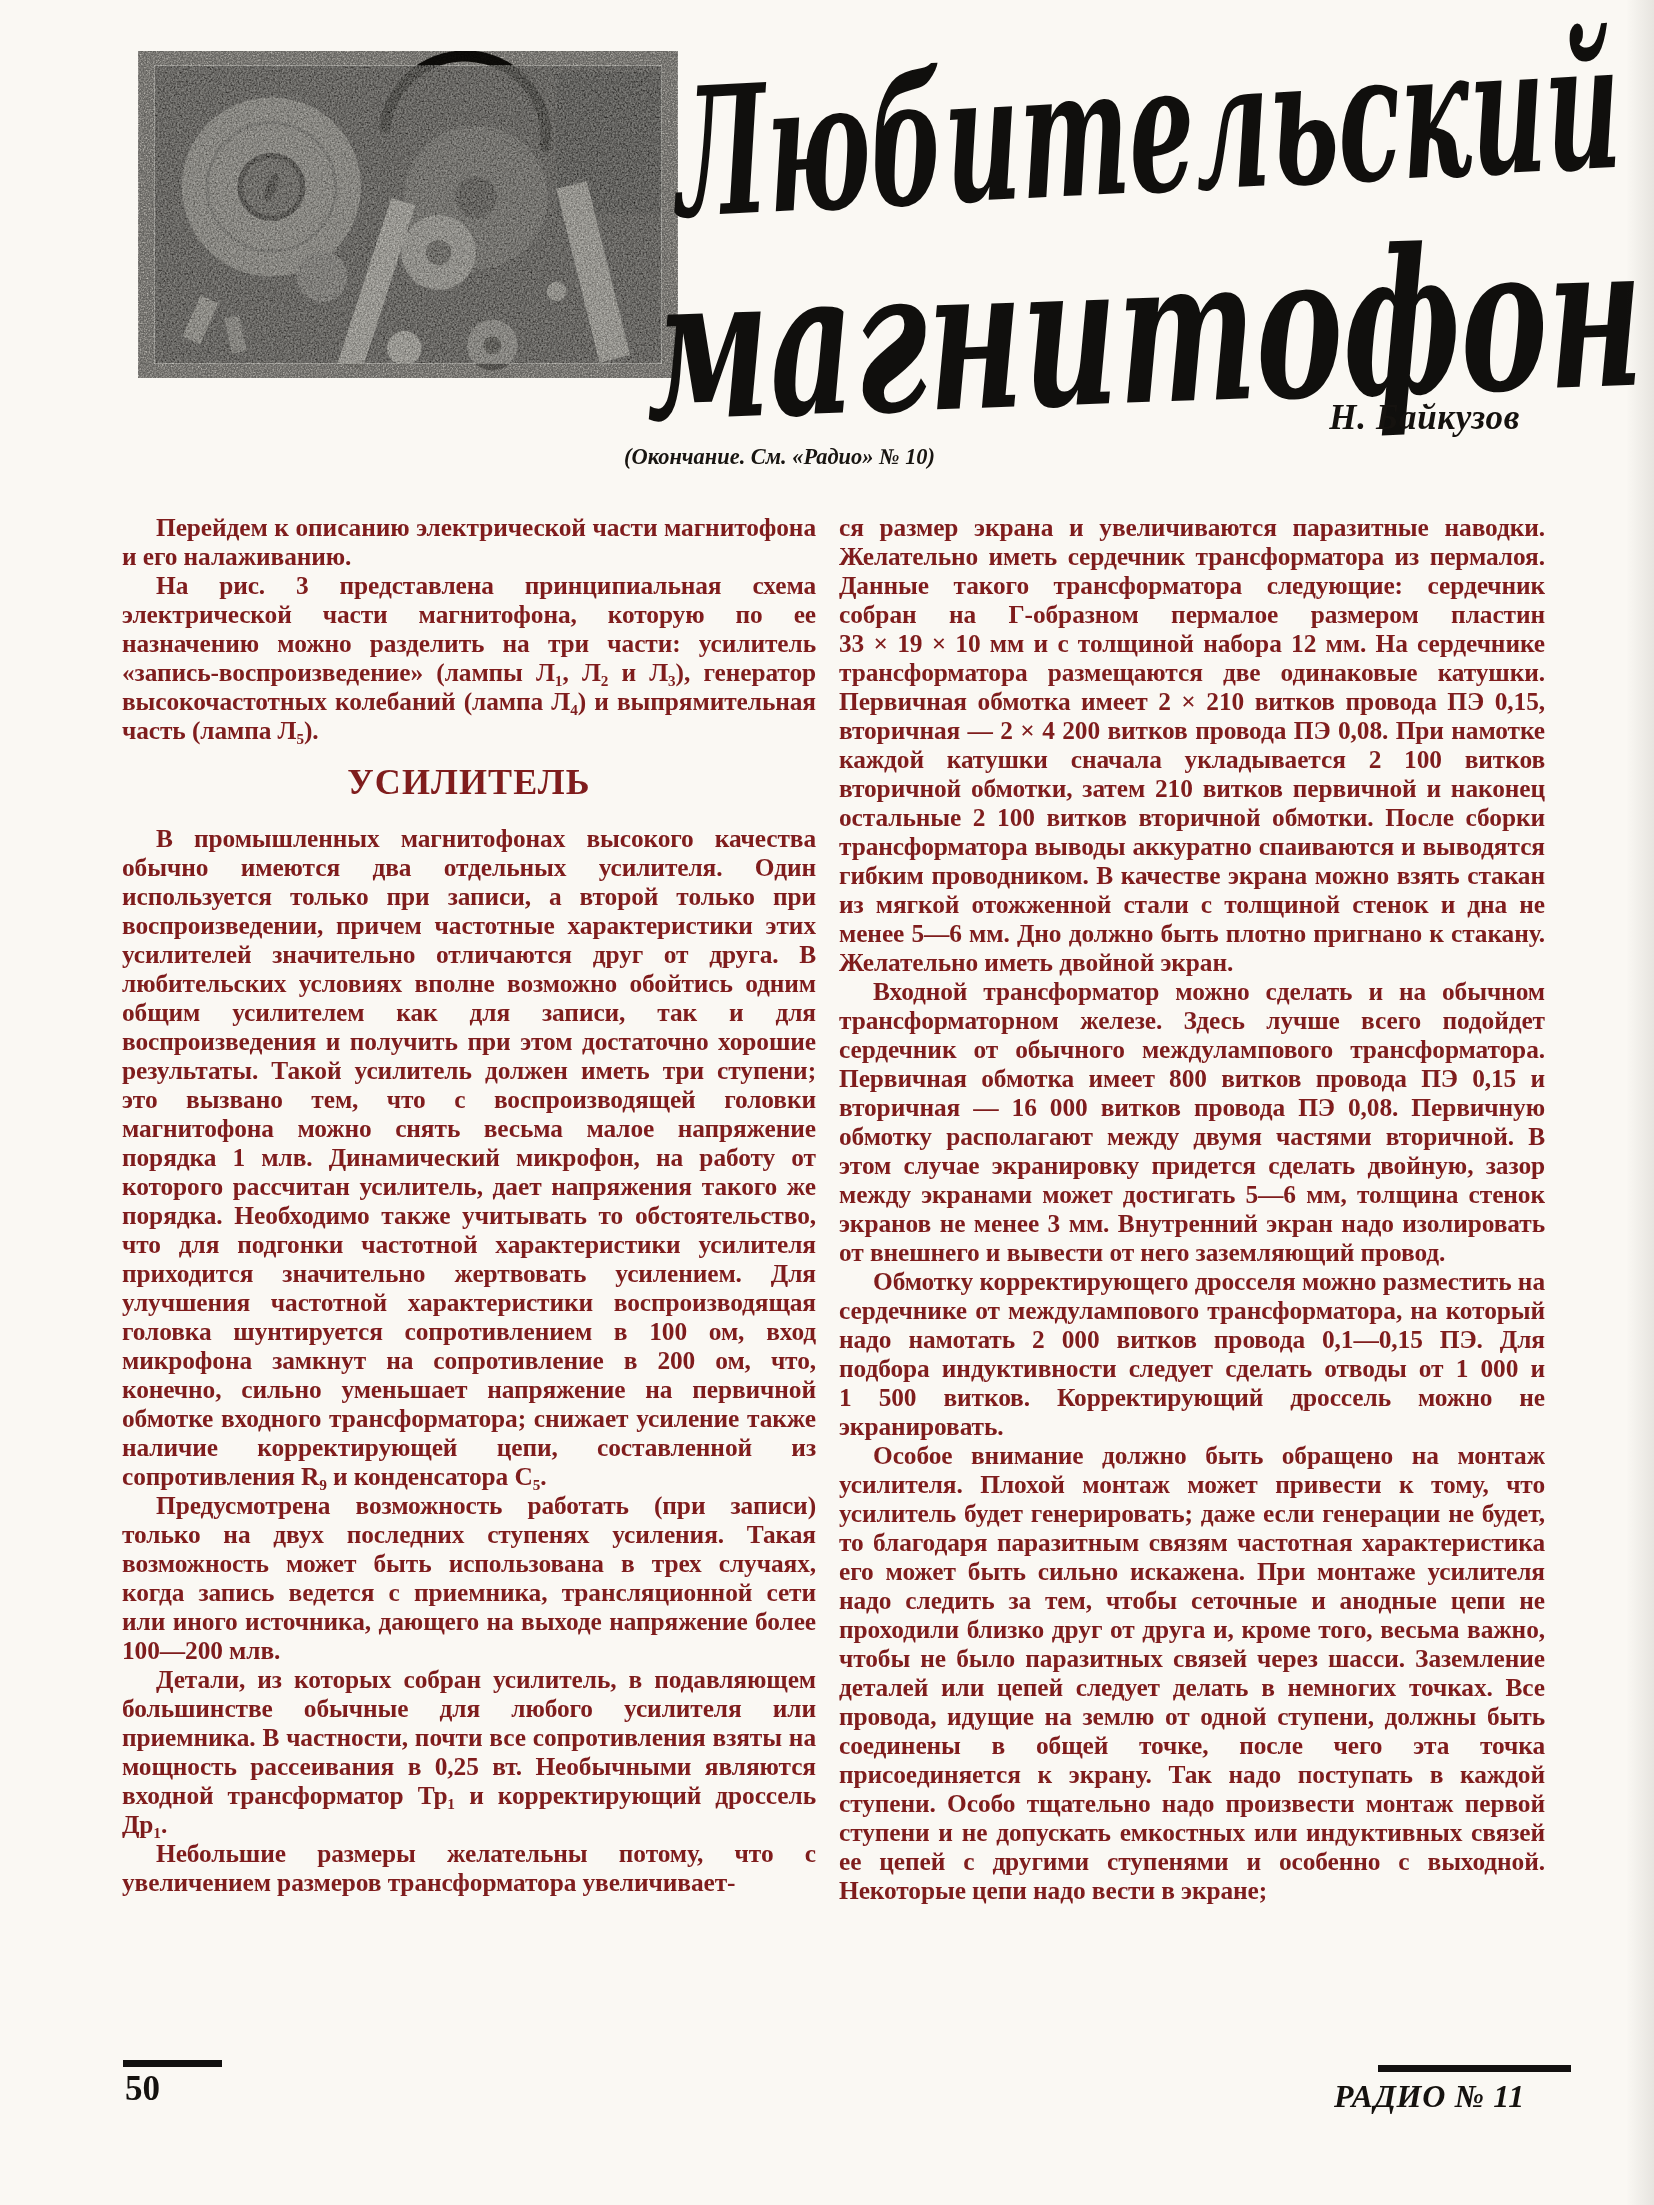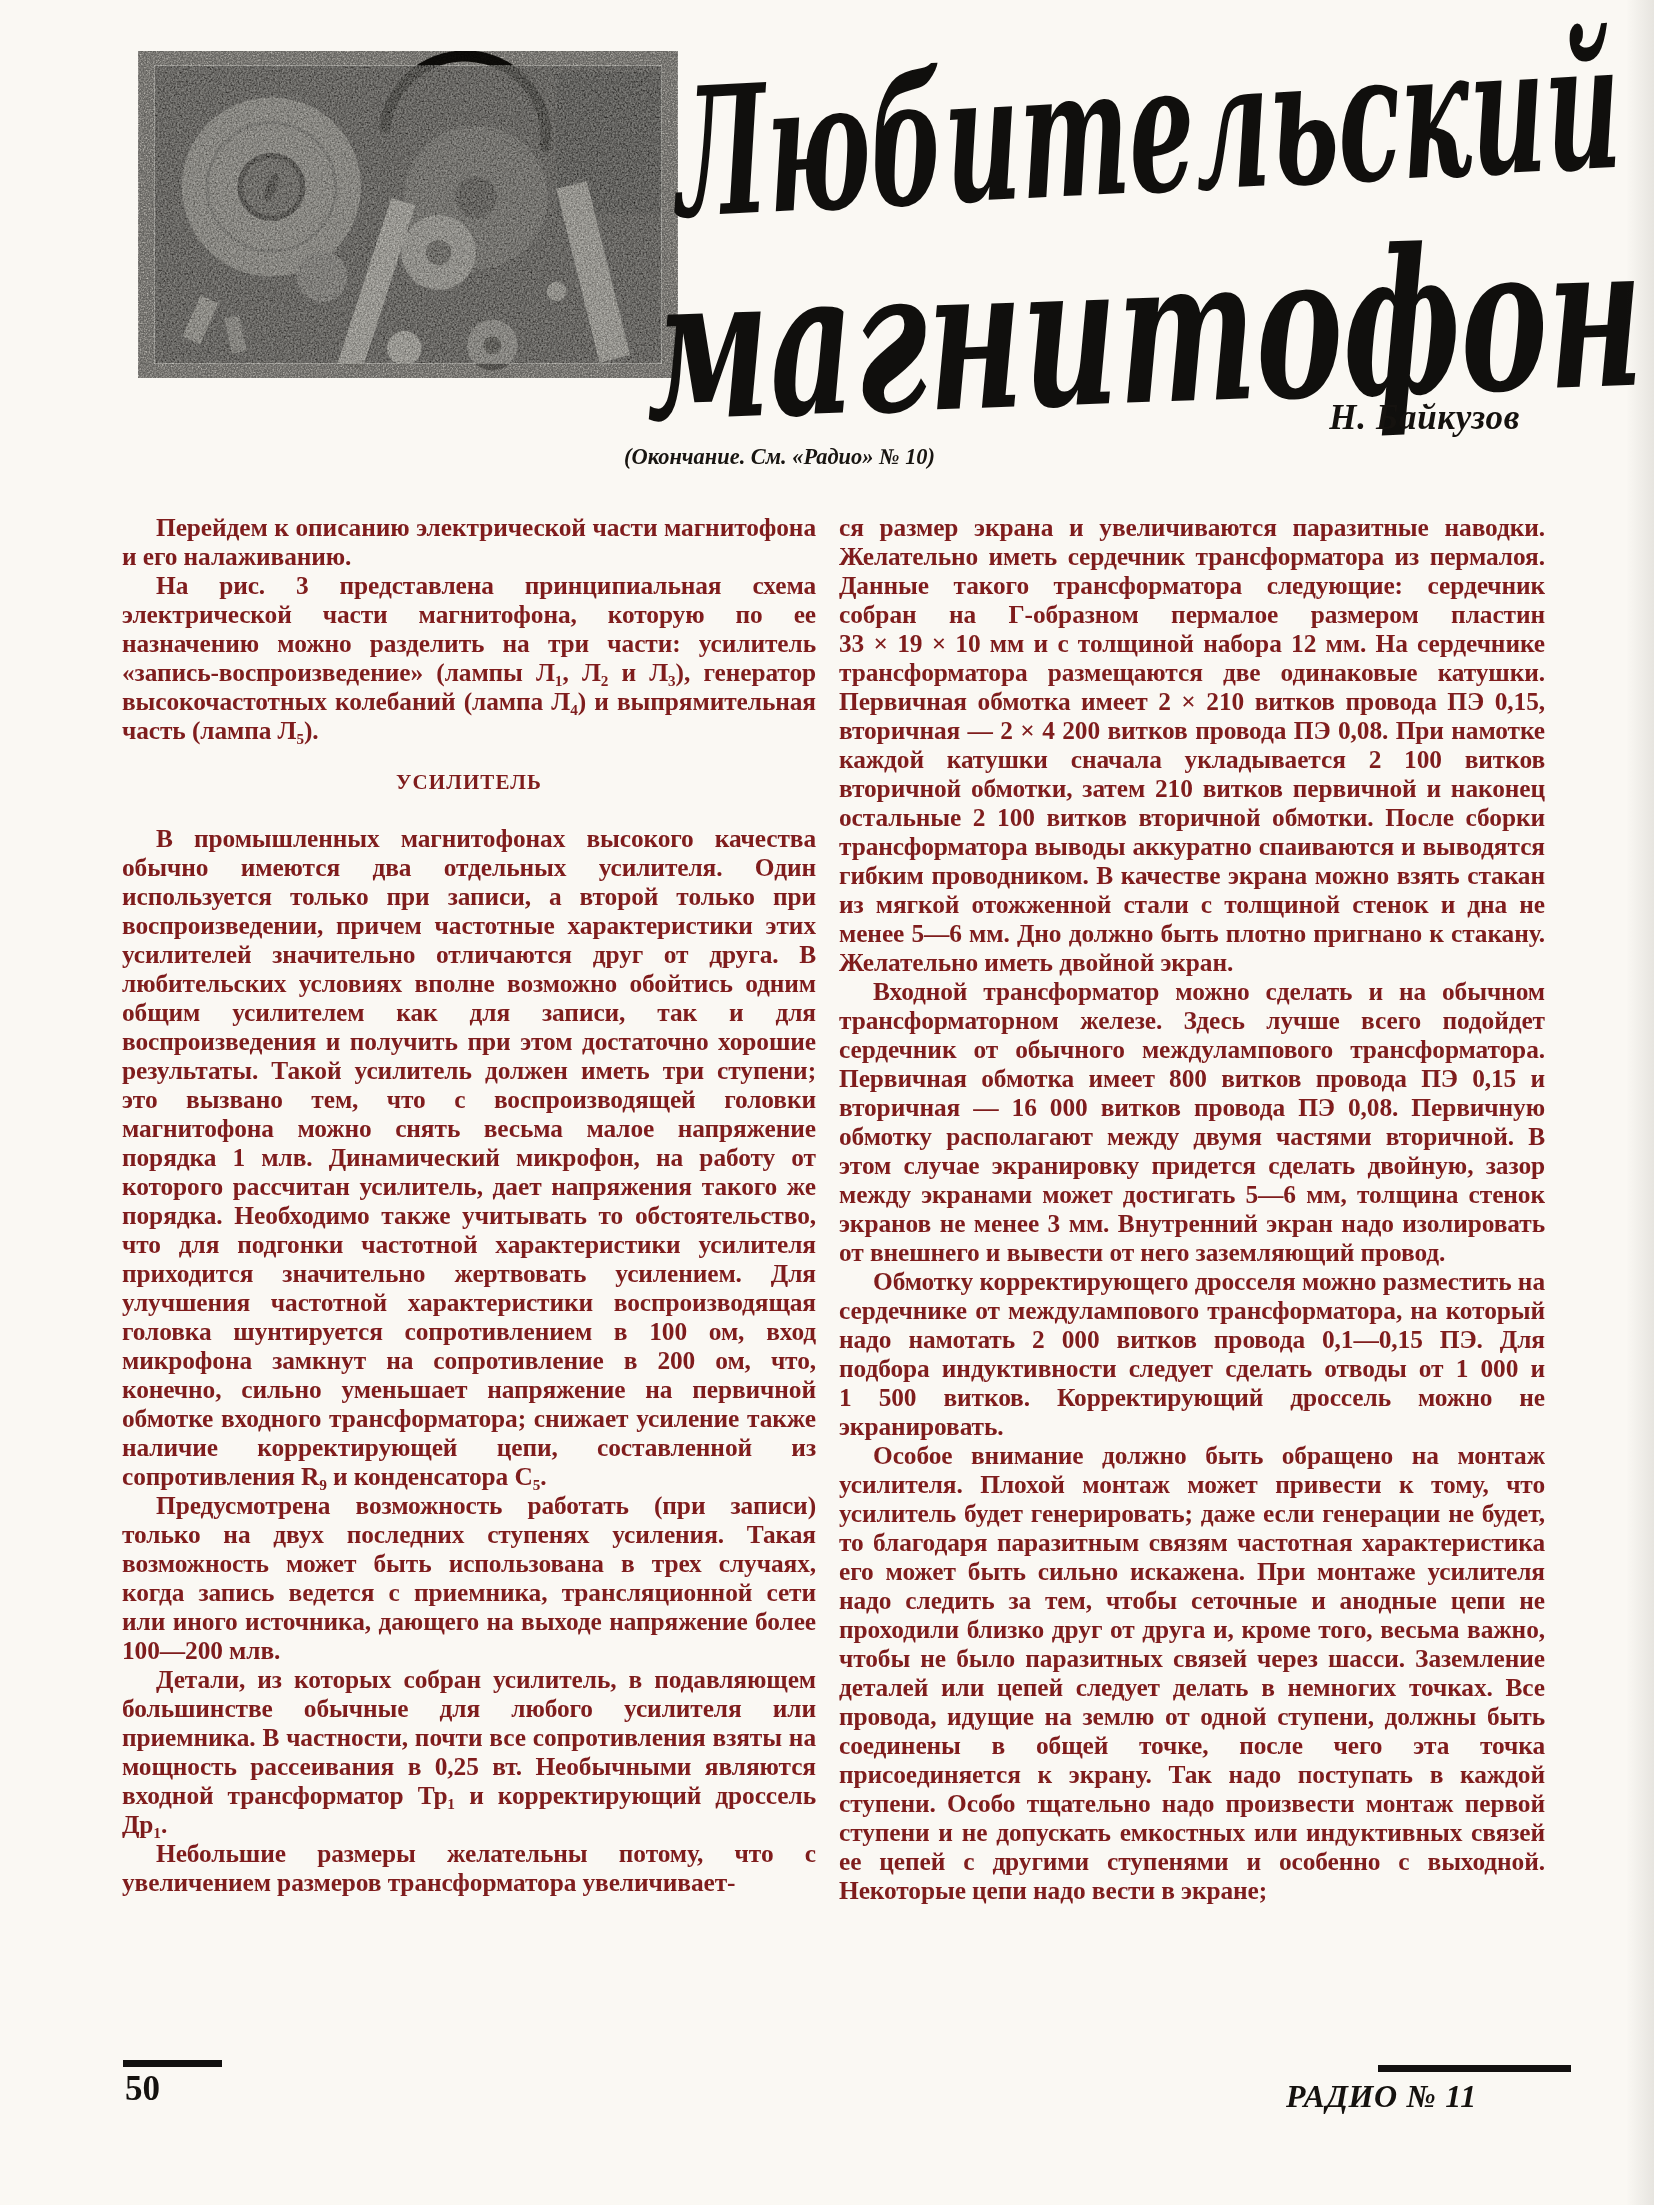--- a/index.html
+++ b/index.html
@@ -40,36 +40,36 @@
   .col{
     position:absolute;top:513px;height:1553px;overflow:hidden;
     font-size:25.4px;line-height:29px;text-align:justify;
     font-weight:bold;letter-spacing:-0.1px;color:#7f1d1d;
   }
   .col-left{left:122px;width:694px;}
   .col-right{left:839px;width:706px;}
   .col p{margin:0;text-indent:34px;}
   .col p.no-indent{text-indent:0;}
   .section-heading{
-    text-align:center;font-weight:bold;font-size:21px;line-height:37px;
+    text-align:center;font-weight:bold;font-size:36px;line-height:37px;
     letter-spacing:1.1px;margin:19.4px 0 22.4px 0;text-indent:0;
   }
   .section-heading div{text-indent:0;}
   .footer-rule-left{
     position:absolute;left:123px;top:2060px;width:99px;height:6.7px;background:#131110;
   }
   .page-number{
     position:absolute;left:125px;top:2069px;font-size:35px;font-weight:bold;
     color:#15120f;
   }
   .footer-rule-right{
     position:absolute;left:1378px;top:2065px;width:193px;height:6.7px;background:#131110;
   }
   .journal-ref{
-    position:absolute;left:1286px;top:2078px;width:287px;text-align:left;
+    position:absolute;left:1286px;top:2078px;width:287px;text-align:center;
     font-size:32px;font-weight:bold;font-style:italic;letter-spacing:0.7px;color:#15120f;
   }
 </style>
 </head>
 <body>
 
 <div class="page">
 
   <div class="photo-wrap">
     <svg viewBox="0 0 722 438" xmlns="http://www.w3.org/2000/svg">

